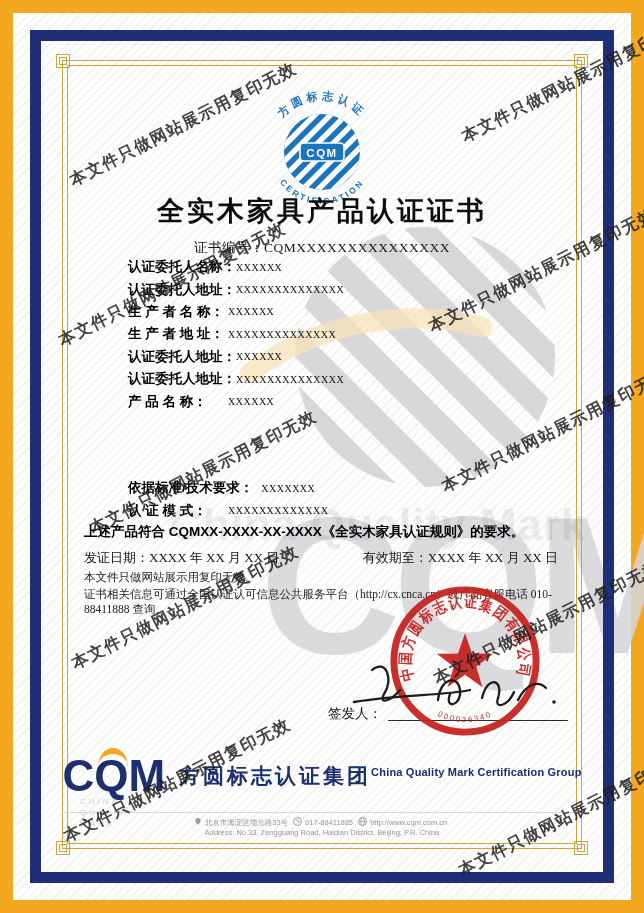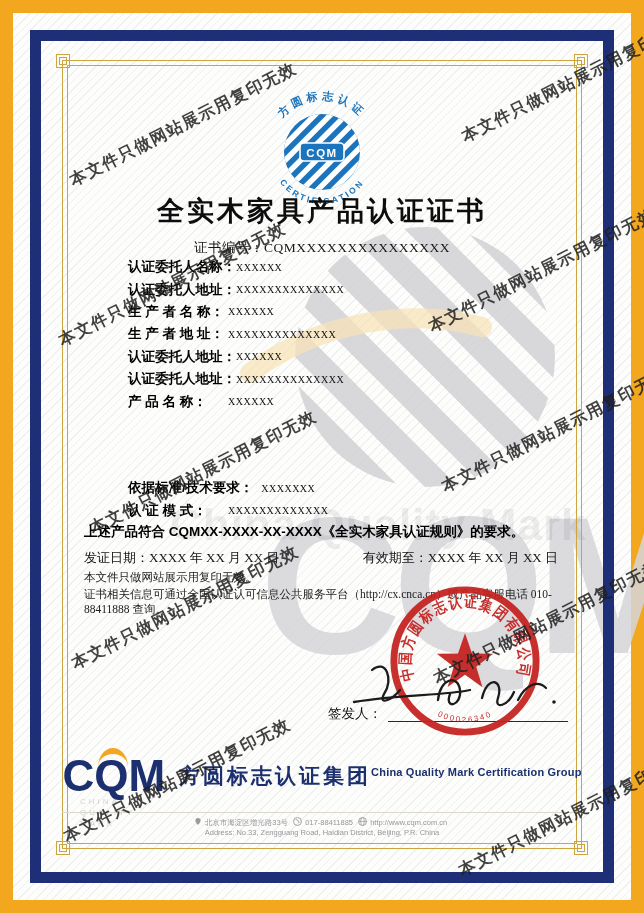--- a/index.html
+++ b/index.html
@@ -45,21 +45,21 @@
   .lbl{font-weight:700;font-size:13.5px;color:#000;min-width:100px;white-space:pre;}
   .lbl-wide{min-width:0;margin-right:8px;}
   .val{font-family:"Liberation Serif",serif;font-size:10px;color:#111;letter-spacing:.5px;}
 
   .conformity{position:absolute;left:84px;right:84px;top:523px;font-weight:700;font-size:13.5px;color:#000000;}
   .dates{position:absolute;left:84px;right:86px;top:549px;display:flex;justify-content:space-between;
     font-family:"Liberation Serif",serif;font-size:13px;color:#151515;}
   .note{position:absolute;left:84px;right:60px;font-family:"Liberation Serif",serif;font-size:11.5px;color:#222;}
   .note1{top:570px;} .note2{top:587px;}
 
-  .signer{position:absolute;left:328px;top:705px;display:flex;align-items:center;font-size:13.5px;color:#111;}
+  .signer{position:absolute;left:328px;top:705px;display:flex;align-items:flex-start;font-size:13.5px;color:#111;}
   .sign-line{display:inline-block;width:180px;border-bottom:1.3px solid #2a2a2a;height:15px;margin-left:6px;}
   .seal{position:absolute;left:386px;top:582px;width:158px;height:158px;z-index:4;opacity:.93;}
   .signature{position:absolute;left:342px;top:650px;width:235px;height:85px;z-index:5;}
 
   .brand{position:absolute;left:0;right:0;top:752px;display:flex;justify-content:center;align-items:center;gap:14px;}
   .cqm-word{position:relative;font-size:44px;font-weight:900;color:#1C2F6E;letter-spacing:0;line-height:48px;}
   .cqm-arc{position:absolute;left:36px;top:-4px;width:30px;height:13px;border-top:6px solid #F2A71E;
     border-radius:50% 50% 0 0/100% 100% 0 0;}
   .brand-text{display:flex;justify-content:center;}
   .brand-cn{font-size:21px;font-weight:700;color:#1C2F6E;letter-spacing:3px;line-height:24px;}

